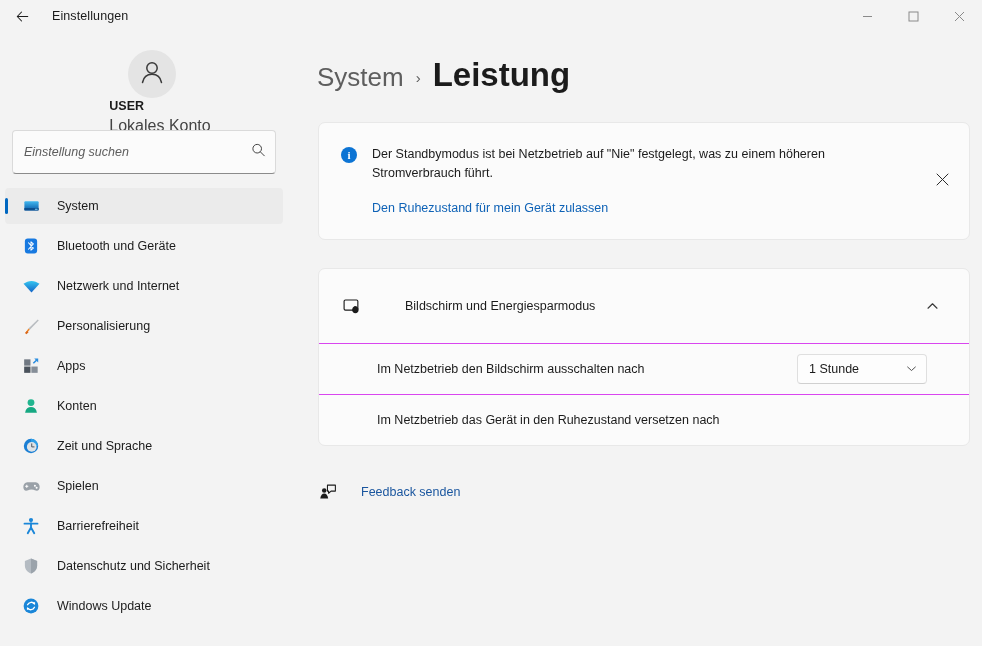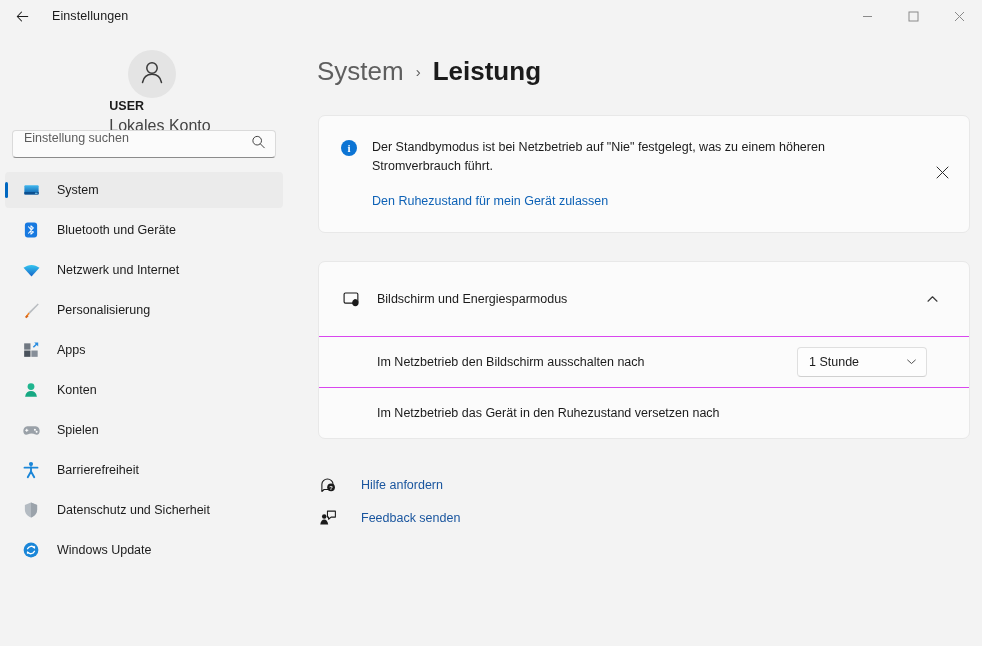--- a/index.html
+++ b/index.html
@@ -90,27 +90,28 @@
   }
   .account-sub {
     font-size: 16px;
     color: #444;
     margin-top: 2px;
   }
 
   .searchbox {
     position: relative;
     margin: 10px 12px 0 12px;
-    height: 28px;
+    height: 44px;
     background: #fbfbfb;
     border: 1px solid #dadada;
     border-bottom: 1px solid #8b8b8b;
     border-radius: 4px;
     display: flex;
-    align-items: flex-start;
+    align-items: center;
+    font-style: italic;
   }
   .searchbox .ph {
     font-size: 12.5px;
     color: #5d5d5d;
     margin-left: 11px;
   }
   .searchbox .mag {
     position: absolute;
     right: 9px; top: 50%;
     transform: translateY(-50%);
@@ -173,21 +174,21 @@
     color: #5e5e5e;
   }
   .bc-sep {
     font-size: 15px;
     color: #5e5e5e;
     margin: 0 12px;
     position: relative;
     top: -3px;
   }
   .bc-current {
-    font-size: 26px;
+    font-size: 33px;
     font-weight: bold;
     color: #1b1b1b;
   }
 
   
   .banner {
     position: relative;
     margin: 28px 12px 0 30px;
     background: #fbfbfb;
     border: 1px solid #e8e8e8;
@@ -248,21 +249,21 @@
     padding: 0 22px;
   }
   .card-header .hdr-icon {
     width: 22px; height: 22px;
     flex: 0 0 22px;
     display: flex; align-items: center; justify-content: center;
   }
   .card-header .hdr-title {
     font-size: 12.5px;
     color: #1b1b1b;
-    margin-left: 14px;
+    margin-left: 42px;
     flex: 1;
   }
   .card-header .hdr-chevron {
     width: 30px; height: 30px;
     display: flex; align-items: center; justify-content: center;
   }
 
   .setting-row {
     height: 51px;
     display: flex;
@@ -450,20 +451,31 @@
       <div class="navitem">
         <div class="navicon">
           <svg width="18" height="18" viewBox="0 0 20 20">
             <circle cx="10" cy="6.2" r="3.8" fill="#20b58f"></circle>
             <path d="M3.4 17.4 C4.2 13.2 6.8 11.2 10 11.2 C13.2 11.2 15.8 13.2 16.6 17.4 Z" fill="#16a882"></path>
           </svg>
         </div>
         <div class="navlabel">Konten</div>
       </div>
 
+      <div class="navitem">
+        <div class="navicon">
+          <svg width="18" height="18" viewBox="0 0 20 20">
+            <circle cx="10" cy="10" r="8" fill="#1b7fd4"></circle>
+            <path d="M10 2 A8 8 0 0 1 18 10 L10 10 Z" fill="#2e9fe8"></path>
+            <circle cx="10.8" cy="11" r="5.4" fill="#dfe3e6"></circle>
+            <path d="M10.8 7.6 V11 H13.4" fill="none" stroke="#4d5560" stroke-width="1.1" stroke-linecap="round"></path>
+          </svg>
+        </div>
+        <div class="navlabel">Zeit und Sprache</div>
+      </div>
 
       <div class="navitem">
         <div class="navicon">
           <svg width="19" height="19" viewBox="0 0 20 20">
             <path d="M5.6 5.6 H14.4 C17 5.6 18.6 8 18.6 10.6 C18.6 13 17.4 14.6 15.6 14.6 C14 14.6 13.4 13.2 10 13.2 C6.6 13.2 6 14.6 4.4 14.6 C2.6 14.6 1.4 13 1.4 10.6 C1.4 8 3 5.6 5.6 5.6 Z" fill="#9aa1a8"></path>
             <path d="M5 8.6 V11 M3.8 9.8 H6.2" stroke="#ffffff" stroke-width="1.05" stroke-linecap="round"></path>
             <circle cx="13.6" cy="9.2" r="1.05" fill="#ffffff"></circle>
             <circle cx="15.4" cy="11.2" r="1.05" fill="#ffffff"></circle>
           </svg>
         </div>
@@ -564,30 +576,20 @@
 
       <div class="setting-row">
         <div class="setting-label">Im Netzbetrieb das Gerät in den Ruhezustand versetzen nach</div>
       </div>
     </div>
 
     <div class="helplinks">
       <div class="helplink">
         <div class="hl-icon">
           <svg width="18" height="18" viewBox="0 0 20 20">
-            <path d="M3.2 9.2 C3.2 5.9 6 3.4 9.4 3.4 C12.8 3.4 15.6 5.9 15.6 9.2 C15.6 12.5 12.8 15 9.4 15 L5.6 15 L3.2 17.2 Z" fill="none" stroke="#1b1b1b" stroke-width="1.2" stroke-linejoin="round"></path>
-            <circle cx="13.4" cy="12.6" r="4.3" fill="#1b1b1b"></circle>
-            <text x="13.4" y="15" text-anchor="middle" font-size="6.4" fill="#ffffff" font-family="Liberation Sans, sans-serif" font-weight="bold">?</text>
-          </svg>
-        </div>
-        <div class="hl-label">Hilfe anfordern</div>
-      </div>
-      <div class="helplink">
-        <div class="hl-icon">
-          <svg width="18" height="18" viewBox="0 0 20 20">
             <circle cx="5.8" cy="8.2" r="2.5" fill="#1b1b1b"></circle>
             <path d="M1.4 17.2 C2 13.6 3.6 11.8 5.8 11.8 C8 11.8 9.6 13.6 10.2 17.2 Z" fill="#1b1b1b"></path>
             <path d="M9.4 2.4 H18.2 V9 H13.4 L10.6 11.4 V9 H9.4 Z" fill="none" stroke="#1b1b1b" stroke-width="1.2" stroke-linejoin="round"></path>
           </svg>
         </div>
         <div class="hl-label">Feedback senden</div>
       </div>
     </div>
 
   </div>

